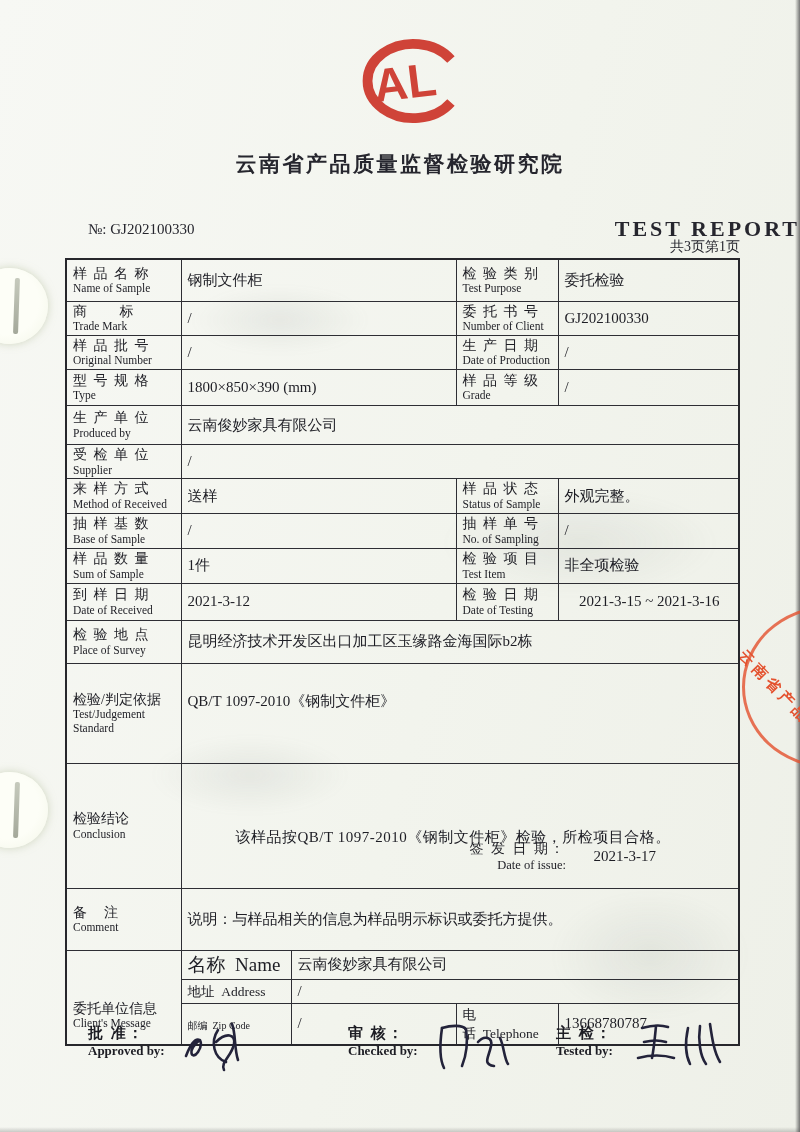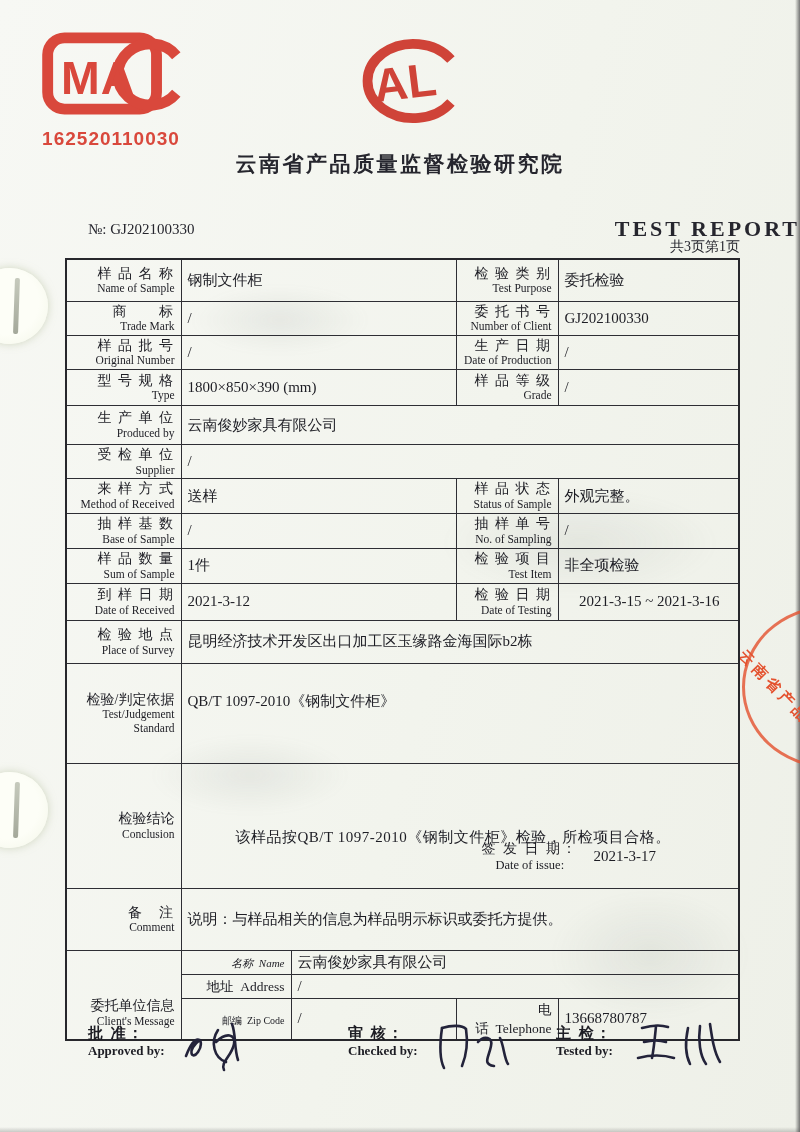--- a/index.html
+++ b/index.html
@@ -37,28 +37,28 @@
   .title-zh{position:absolute;left:0;top:176px;width:100%;text-align:center;
     font-size:37px;font-weight:bold;letter-spacing:32px;padding-left:32px;box-sizing:border-box;color:#222229;}
   .title-en{position:absolute;left:0;top:216px;width:100%;text-align:right;
     font-size:22px;font-weight:bold;letter-spacing:3px;color:#26262e;}
   .report-no{position:absolute;left:88px;top:221px;font-size:15px;color:#26262e;}
   .pages-note{position:absolute;right:60px;top:238px;font-size:14px;color:#26262e;}
   
   table.report{position:absolute;left:65px;top:258px;width:673px;border-collapse:collapse;
     table-layout:fixed;border:2.4px solid #27272c;}
   table.report td{border:1.6px solid #2e2e34;padding:1px 6px;vertical-align:middle;overflow:hidden;}
-  td.lbl{text-align:right;}
+  td.lbl{text-align:left;}
   td.lbl .zh{display:block;font-size:14px;letter-spacing:1.5px;line-height:1.25;}
   td.lbl .en{display:block;font-size:11.5px;line-height:1.2;}
   td.val{font-size:15px;padding-left:11px;}
   td.val.ctr{text-align:center;padding-left:8px;}
   td.concl{position:relative;vertical-align:top;}
   .concl-text{padding:24px 14px 0 48px;font-size:15px;letter-spacing:.5px;}
-  .issue-label{position:absolute;left:300px;top:76px;text-align:center;}
+  .issue-label{position:absolute;left:288px;top:76px;text-align:right;}
   .issue-label .zh{display:block;font-size:14px;letter-spacing:2px;}
   .issue-label .en{display:block;font-size:12.5px;}
   .issue-date{position:absolute;left:412px;top:84px;font-size:15px;}
   
   .stamp{position:absolute;left:742px;top:606px;width:172px;height:162px;border-radius:50%;
     border:3px solid rgba(228,80,45,.8);box-sizing:border-box;}
   .stamp-text{position:absolute;left:748px;top:646px;color:#e4512e;font-size:15px;
     font-weight:bold;letter-spacing:4px;transform:rotate(46deg);transform-origin:left top;white-space:nowrap;}
   
   .sig-label{position:absolute;text-align:left;}
@@ -74,28 +74,20 @@
 
   <div class="hole" style="top:268px;"></div>
   <div class="hole" style="top:772px;"></div>
   <div class="ghost" style="left:440px;top:488px;width:280px;height:110px;"></div>
   <div class="ghost" style="left:150px;top:735px;width:200px;height:80px;"></div>
   <div class="ghost" style="left:550px;top:890px;width:200px;height:130px;"></div>
   <div class="ghost" style="left:190px;top:285px;width:180px;height:70px;"></div>
   <div class="edge-right"></div>
   <div class="edge-bottom"></div>
 
-  <div class="cma">
-    <svg width="150" height="94" viewBox="0 0 150 95">
-      <rect x="11" y="10" width="110" height="72" rx="17" fill="none" stroke="#d9483c" stroke-width="11"></rect>
-      <path d="M141,28 A33,31 0 1 0 141,66" fill="none" stroke="#d9483c" stroke-width="11"></path>
-      <text x="62" y="67" text-anchor="middle" font-family="Liberation Sans, DejaVu Sans, sans-serif" font-size="47" font-weight="bold" fill="#d9483c" letter-spacing="1">MA</text>
-    </svg>
-    <div class="cma-number">162520110030</div>
-  </div>
 
   <div class="cal">
     <svg width="120" height="88" viewBox="0 0 120 90">
       <path d="M107,24 A47,38 0 1 0 107,68" fill="none" stroke="#cf4338" stroke-width="10"></path>
       <text x="60" y="64" text-anchor="middle" font-family="Liberation Sans, DejaVu Sans, sans-serif" font-size="48" font-weight="bold" fill="#cf4338" transform="rotate(-7 60 48)">AL</text>
     </svg>
   </div>
 
 
   <div class="institute">云南省产品质量监督检验研究院</div>
@@ -274,21 +266,21 @@
             <span class="en">Comment</span>
           </td>
       <td class="val" colspan="4">说明：与样品相关的信息为样品明示标识或委托方提供。</td>
     </tr>
 
     <tr style="height:24px">
       <td class="lbl" rowspan="3">
             <span class="zh" style="letter-spacing:0;margin-top:36px;">委托单位信息</span>
             <span class="en">Client's Message</span>
           </td>
-      <td class="lbl"><span style="font-size:11px;font-style:italic;"><span>名称</span>&nbsp;&nbsp;<span>Name</span></span></td>
+      <td class="lbl"><span style="font-size:19px;"><span>名称</span>&nbsp;&nbsp;<span>Name</span></span></td>
       <td class="val" colspan="3">云南俊妙家具有限公司</td>
     </tr>
     <tr style="height:24px">
       <td class="lbl"><span style="font-size:13.5px;"><span>地址</span>&nbsp;&nbsp;<span>Address</span></span></td>
       <td class="val" colspan="3">/</td>
     </tr>
     <tr style="height:24px">
       <td class="lbl"><span style="font-size:10px;"><span>邮编</span>&nbsp;&nbsp;<span>Zip Code</span></span></td>
       <td class="val">/</td>
       <td class="lbl"><span style="font-size:13.5px;"><span>电话</span>&nbsp;&nbsp;<span>Telephone</span></span></td>

